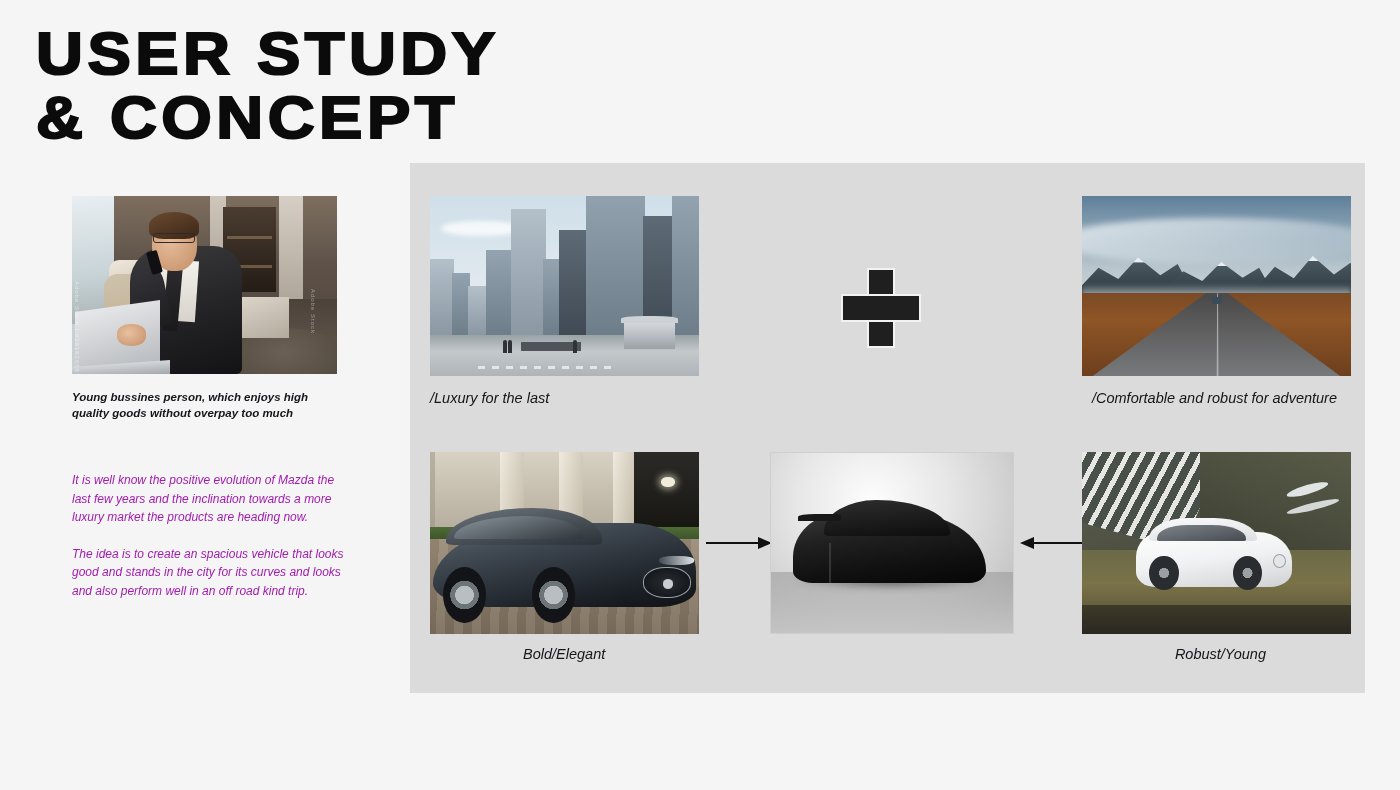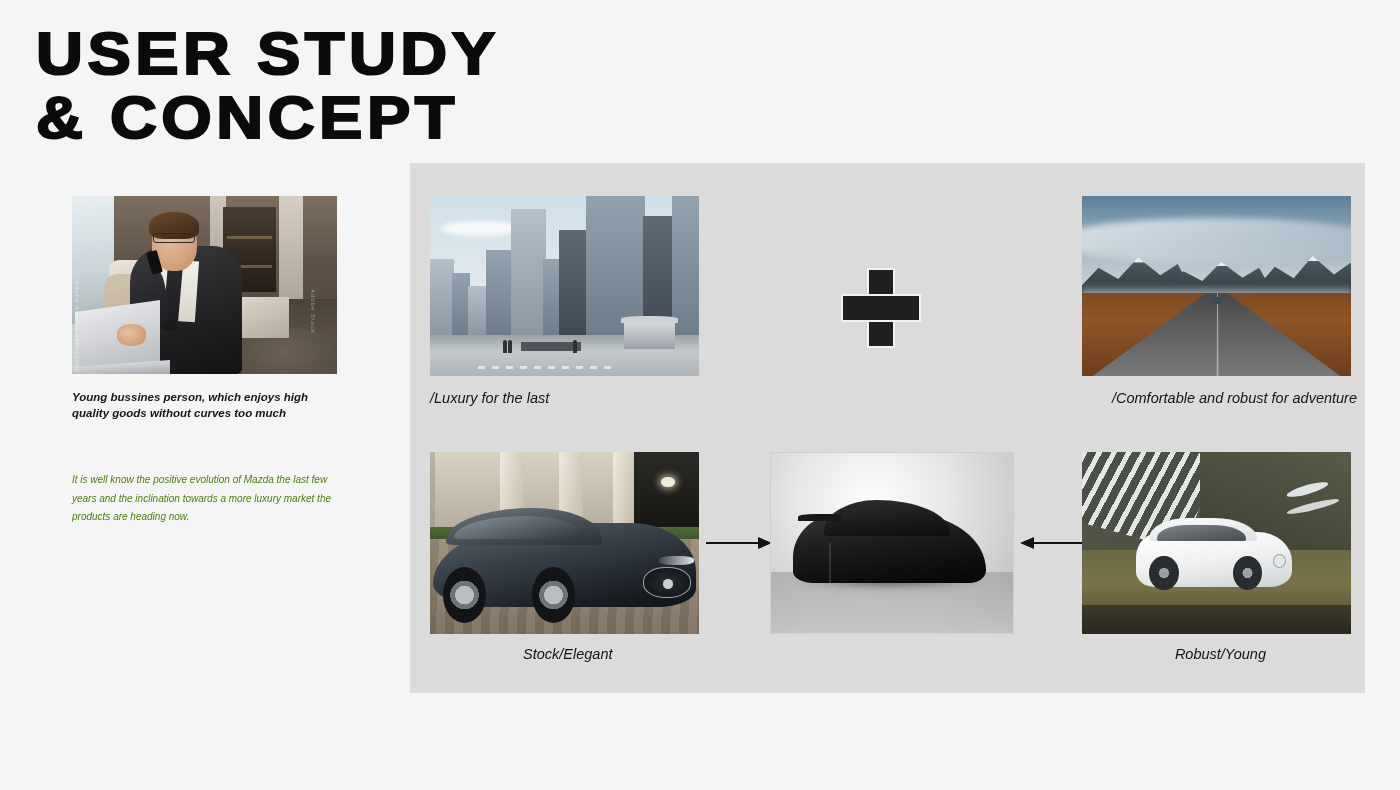--- a/index.html
+++ b/index.html
@@ -176,24 +176,24 @@
     font-weight: bold;
     font-style: italic;
     color: #15151a;
   }
 
   #body-copy {
     margin-top: 50px;
     width: 280px;
   }
   .body-para {
-    font-size: 10px;
+    font-size: 12px;
     line-height: 18.6px;
     font-style: italic;
-    color: #4d7c0f;
+    color: #a21caf;
   }
   .body-para + .body-para { margin-top: 18px; }
 
   
   #concept-panel {
     position: absolute;
     left: 410px;
     top: 163px;
     width: 955px;
     height: 530px;
@@ -458,21 +458,21 @@
     border-radius:50%;
     background: radial-gradient(circle at 50% 50%, #9aa0a4 0 22%, #2a2d30 23% 100%);
   }
   .suv-grillebadge {
     position:absolute; right:24%; top:56%; width:5%; height:8%;
     background:#e4e7e9; border-radius:50%; border:1px solid #9aa0a4;
   }
 
   
   #caption-city      { left: 20px;  top: 227px; }
-  #caption-road      { right: 8px; top: 227px; }
+  #caption-road      { right: 28px; top: 227px; }
   #caption-coupe     { left: 113px; top: 483px; }
   #caption-suv       { right: 99px; top: 483px; }
 
   
   #plus-symbol {
     position: absolute;
     left: 431px; top: 105px;
     width: 80px; height: 80px;
   }
   #plus-symbol span {
@@ -528,24 +528,25 @@
     <div class="persona-head"></div>
     <div class="persona-hair"></div>
     <div class="persona-glasses"></div>
     <div class="persona-phone"></div>
     <div class="persona-laptop"></div>
     <div class="persona-hand"></div>
     <div class="persona-watermark-v">Adobe Stock | #291626587</div>
     <div class="persona-watermark-h">Adobe Stock</div>
   </div>
 
-  <div id="persona-caption">Young bussines person, which enjoys high quality goods without curves too much</div>
+  <div id="persona-caption">Young bussines person, which enjoys high quality goods without overpay too much</div>
 
   <div id="body-copy">
     <p class="body-para">It is well know the positive evolution of Mazda the last few years and the inclination towards a more luxury market the products are heading now.</p>
+    <p class="body-para">The idea is to create an spacious vehicle that looks good and stands in the city for its curves and looks and also perform well in an off road kind trip.</p>
   </div>
 
 </div>
 
 <div id="concept-panel">
 
   <div class="thumb" id="thumb-city">
     <div class="city-sky"></div>
     <div class="city-cloud"></div>
     <div class="bld lt" style="left:0%;   width:9%;  height:42%;"></div>
@@ -600,21 +601,21 @@
     <div class="coupe-pave"></div>
     <div class="coupe-body"></div>
     <div class="coupe-roof"></div>
     <div class="coupe-glass"></div>
     <div class="coupe-wheel" style="left:5%;"></div>
     <div class="coupe-wheel" style="left:38%;"></div>
     <div class="coupe-headlight"></div>
     <div class="coupe-grille"></div>
     <div class="coupe-badge"></div>
   </div>
-  <div class="thumb-caption" id="caption-coupe">Stock/Elegant</div>
+  <div class="thumb-caption" id="caption-coupe">Bold/Elegant</div>
 
   <div class="arrow" id="arrow-left-to-center">
     <div class="shaft"></div>
     <div class="head"></div>
   </div>
 
   <div class="thumb" id="thumb-covered">
     <div class="covered-bg"></div>
     <div class="covered-floor"></div>
     <div class="covered-shadow"></div>

